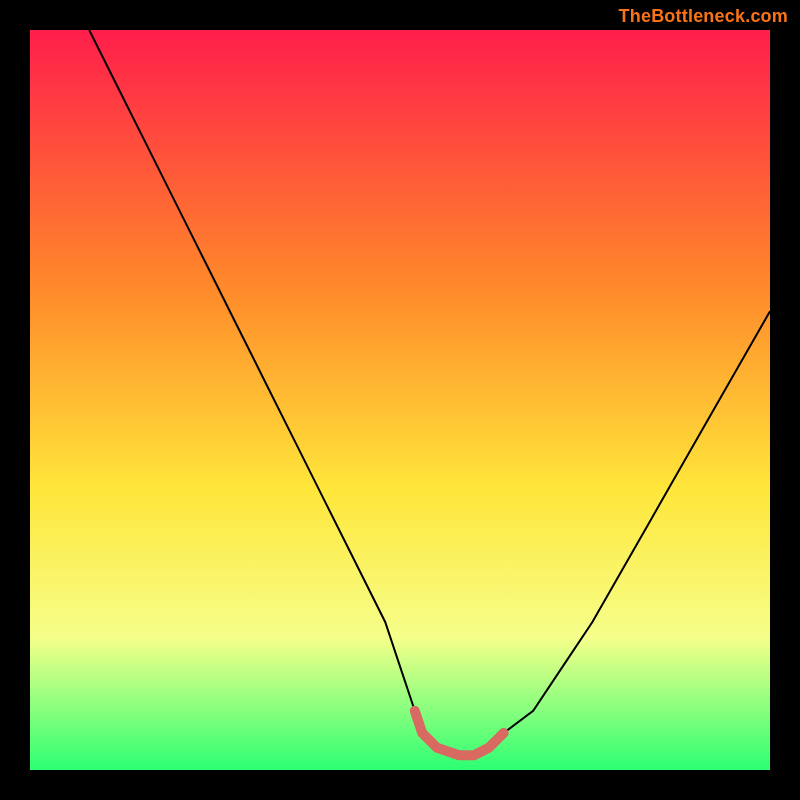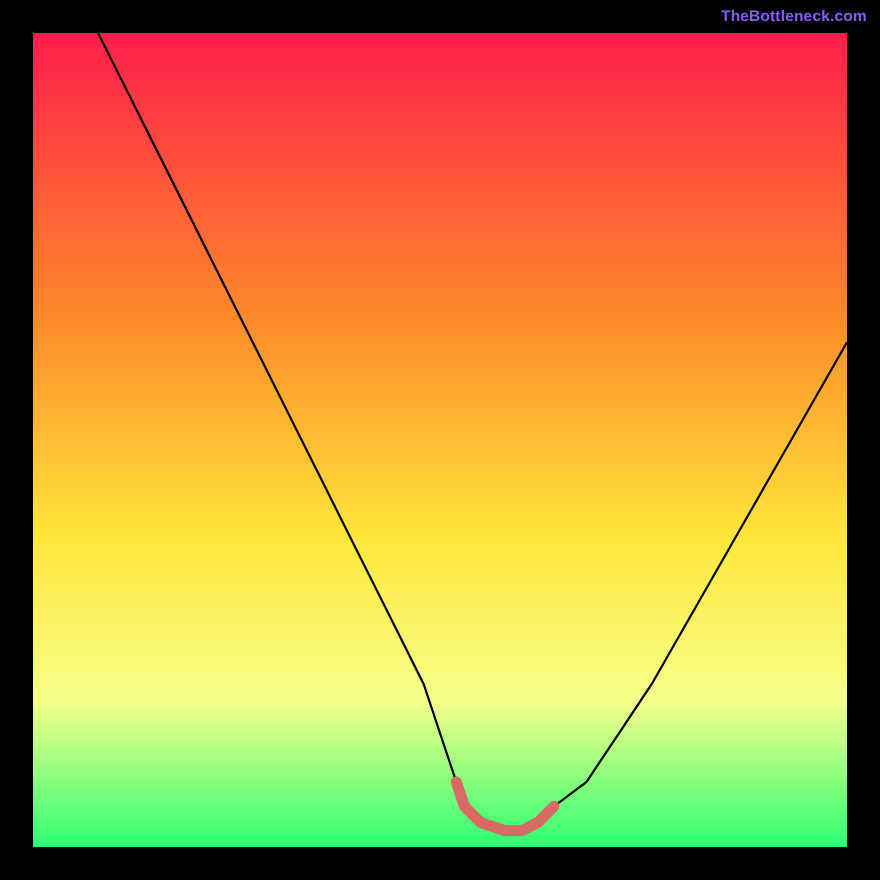--- a/index.html
+++ b/index.html
@@ -15,23 +15,23 @@
     left: 30px;
     top: 30px;
     width: 740px;
     height: 740px;
   }
   .watermark {
     position: absolute;
     top: 6px;
     right: 12px;
     font-family: Arial, Helvetica, sans-serif;
-    font-size: 14px;
+    font-size: 18px;
     font-weight: 600;
-    color: #8b5cf6;
+    color: #f97316;
     letter-spacing: 0.2px;
   }
 </style>
 </head>
 <body>
 
 <div class="stage">
   <div class="watermark">TheBottleneck.com</div>
   <svg class="plot" viewBox="0 0 740 740" preserveAspectRatio="none">
     <defs>

